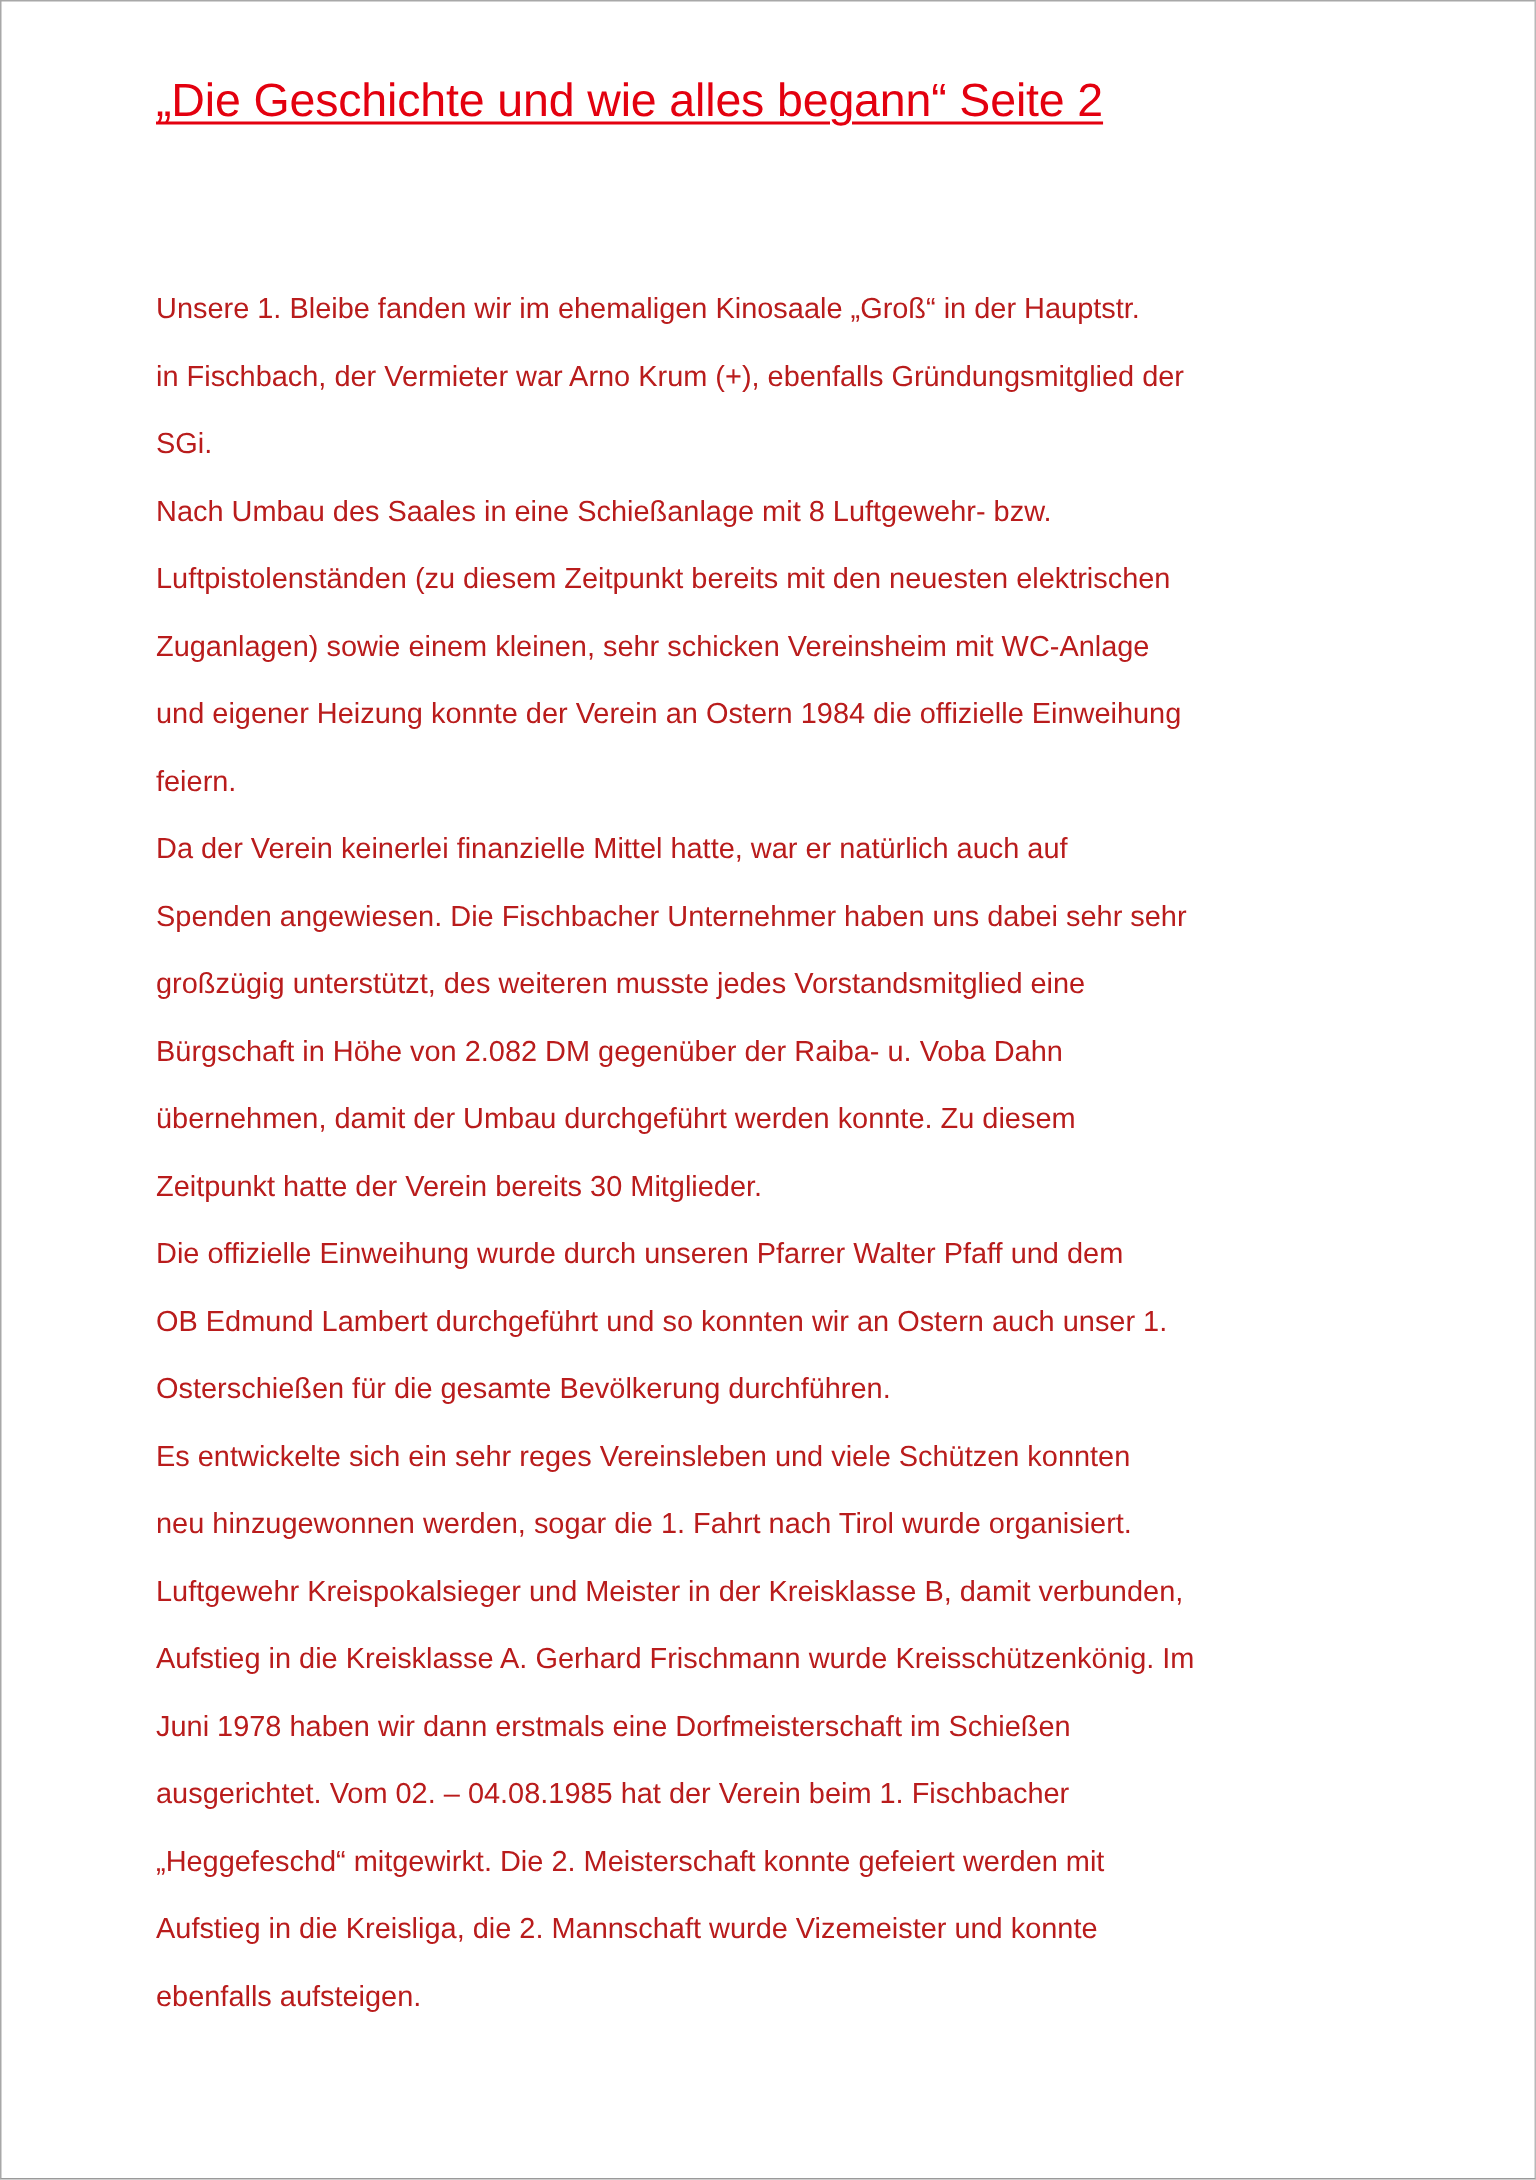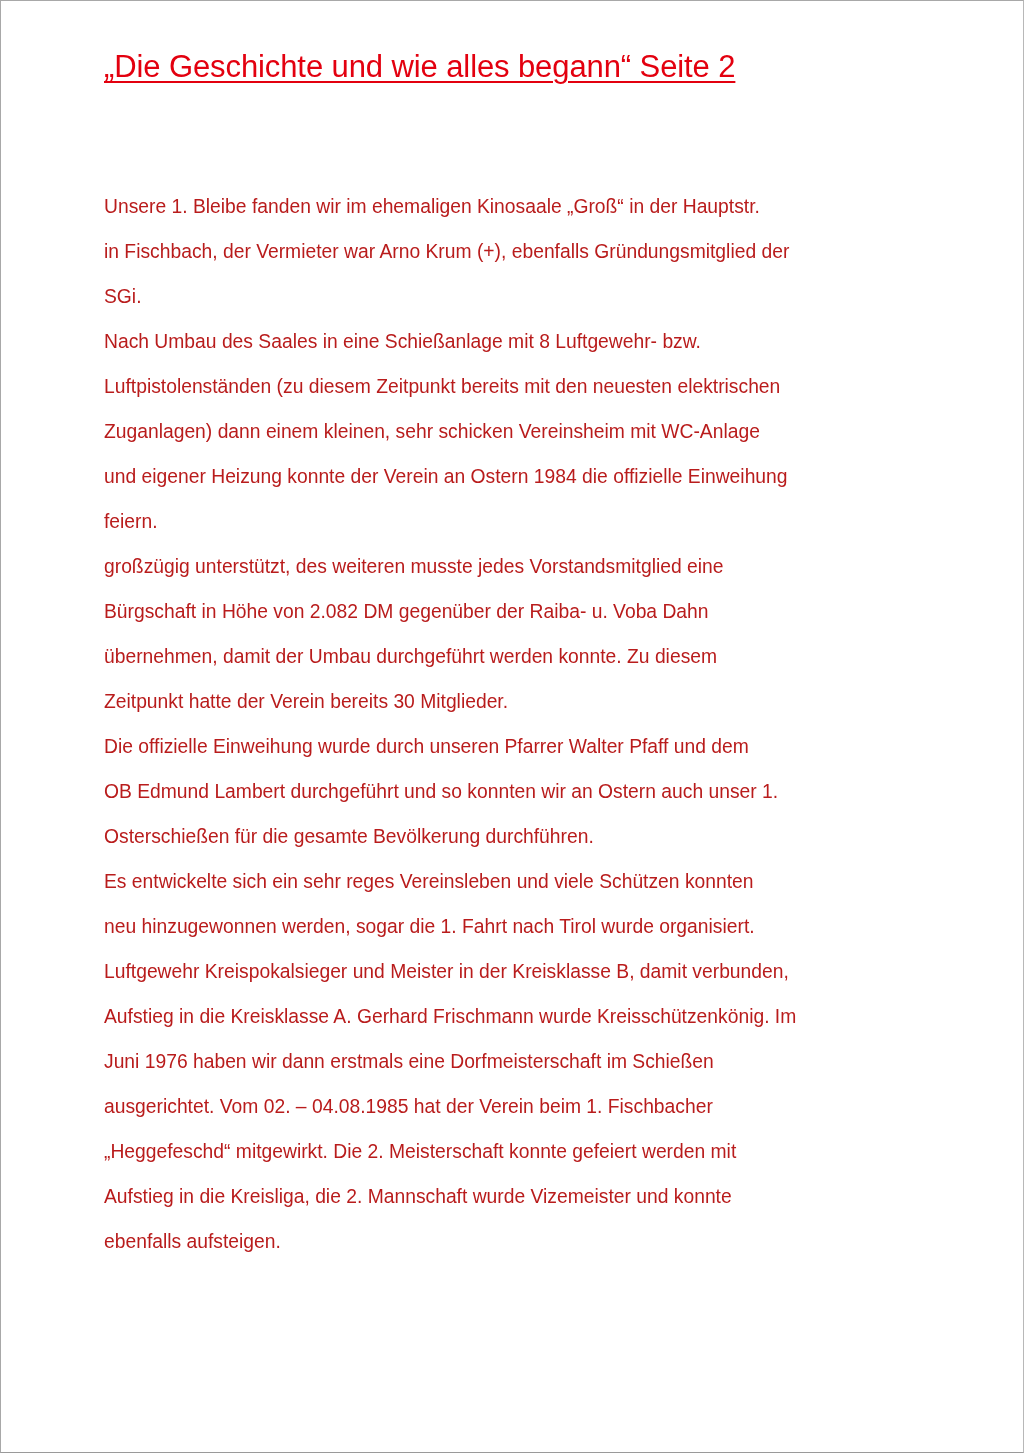--- a/index.html
+++ b/index.html
@@ -60,33 +60,35 @@
 <body>
 
 <div class="page">
   <h1 class="title" style="color: rgb(227, 0, 15);">„Die Geschichte und wie alles begann“ Seite 2</h1>
   <div class="body-text">
     <span class="line">Unsere 1. Bleibe fanden wir im ehemaligen Kinosaale „Groß“ in der Hauptstr.</span>
     <span class="line">in Fischbach, der Vermieter war Arno Krum (+), ebenfalls Gründungsmitglied der</span>
     <span class="line">SGi.</span>
     <span class="line">Nach Umbau des Saales in eine Schießanlage mit 8  Luftgewehr- bzw.</span>
     <span class="line">Luftpistolenständen (zu diesem Zeitpunkt bereits mit den neuesten elektrischen</span>
-    <span class="line">Zuganlagen) dann einem kleinen, sehr schicken Vereinsheim mit WC-Anlage</span>
+    <span class="line">Zuganlagen) sowie einem kleinen, sehr schicken Vereinsheim mit WC-Anlage</span>
     <span class="line">und eigener Heizung konnte der Verein an Ostern 1984 die offizielle Einweihung</span>
     <span class="line">feiern.</span>
+    <span class="line">Da der Verein keinerlei finanzielle Mittel hatte, war er natürlich auch auf</span>
+    <span class="line">Spenden angewiesen. Die Fischbacher Unternehmer haben uns dabei sehr sehr</span>
     <span class="line">großzügig unterstützt, des weiteren musste jedes Vorstandsmitglied eine</span>
     <span class="line">Bürgschaft in Höhe von 2.082 DM gegenüber der Raiba- u. Voba Dahn</span>
     <span class="line">übernehmen, damit der Umbau durchgeführt werden konnte. Zu diesem</span>
     <span class="line">Zeitpunkt hatte der Verein bereits 30 Mitglieder.</span>
     <span class="line">Die offizielle Einweihung wurde durch unseren Pfarrer Walter Pfaff und dem</span>
     <span class="line">OB Edmund Lambert durchgeführt und so konnten wir an Ostern auch unser 1.</span>
     <span class="line">Osterschießen für die gesamte Bevölkerung durchführen.</span>
     <span class="line">Es entwickelte sich ein sehr reges Vereinsleben und viele Schützen konnten</span>
     <span class="line">neu hinzugewonnen werden, sogar die 1. Fahrt nach Tirol wurde organisiert.</span>
     <span class="line">Luftgewehr Kreispokalsieger und Meister in der Kreisklasse B, damit verbunden,</span>
     <span class="line">Aufstieg in die Kreisklasse A. Gerhard Frischmann wurde Kreisschützenkönig. Im</span>
-    <span class="line">Juni 1976 haben wir dann erstmals eine Dorfmeisterschaft im Schießen</span>
+    <span class="line">Juni 1978 haben wir dann erstmals eine Dorfmeisterschaft im Schießen</span>
     <span class="line">ausgerichtet. Vom 02. – 04.08.1985 hat der Verein beim 1. Fischbacher</span>
     <span class="line">„Heggefeschd“ mitgewirkt. Die 2. Meisterschaft konnte gefeiert werden mit</span>
     <span class="line">Aufstieg in die Kreisliga, die 2. Mannschaft wurde Vizemeister und konnte</span>
     <span class="line">ebenfalls aufsteigen.</span>
   </div>
 </div>
 
 </body></html>

